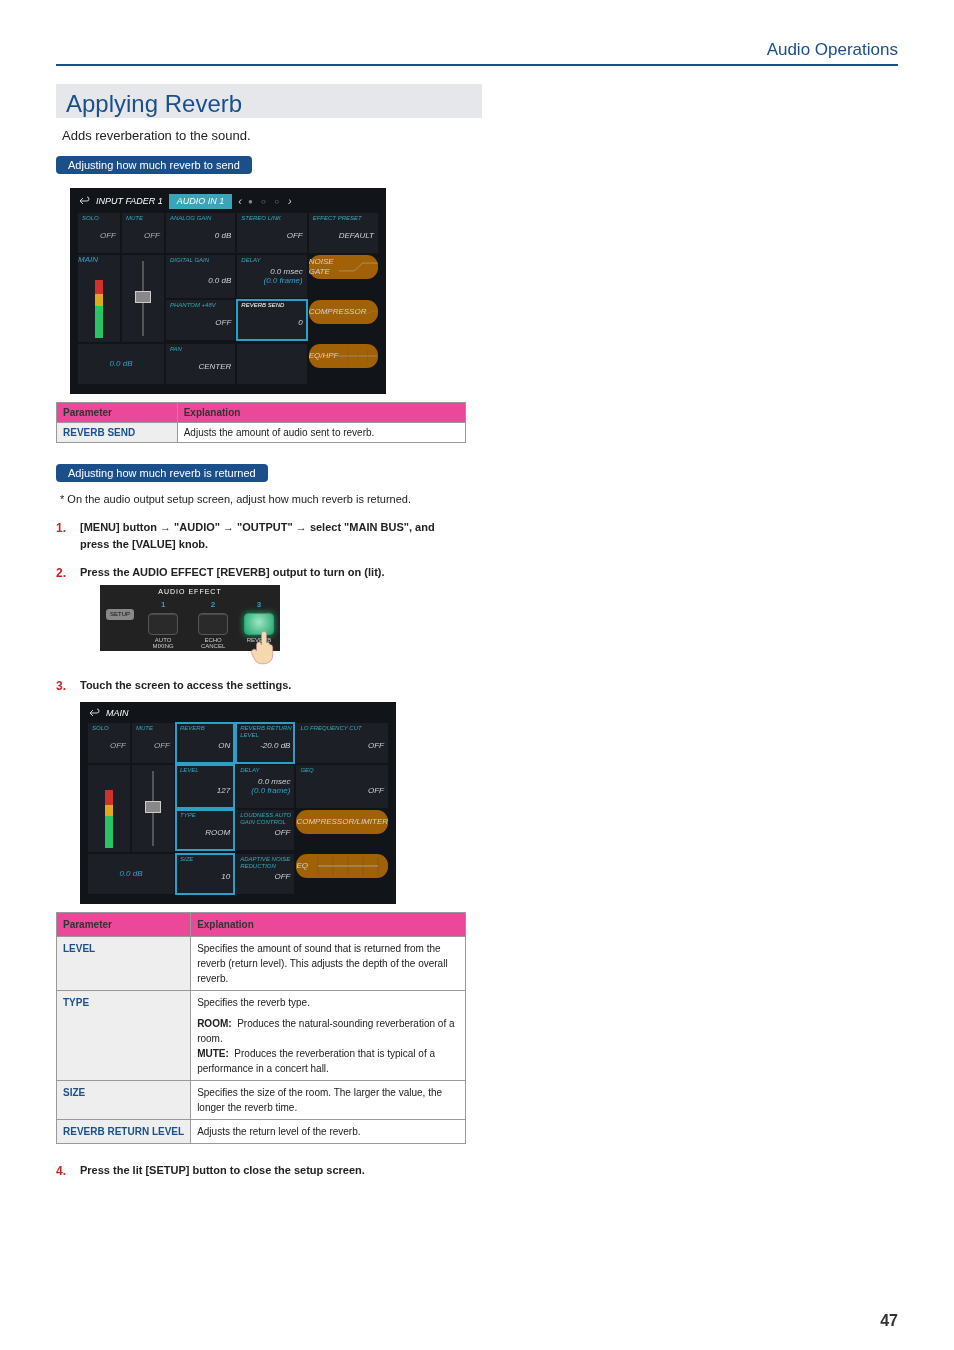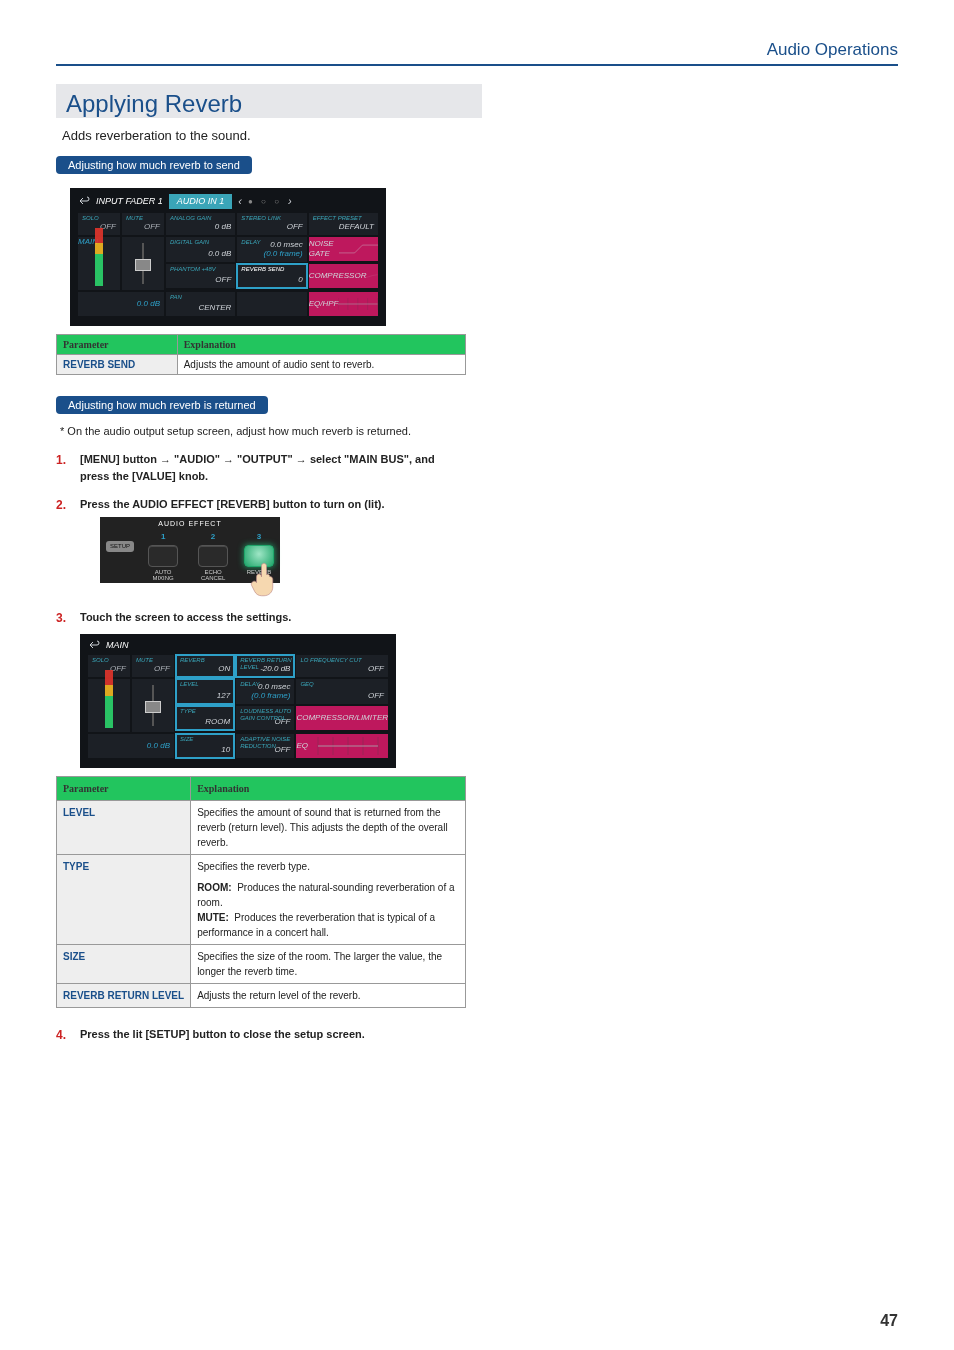--- a/index.html
+++ b/index.html
@@ -96,24 +96,23 @@
     margin-top: 8px;
     font-size: 10px;
   }
   table.param th, table.param td {
     border: 1px solid #999;
     padding: 4px 6px;
     text-align: left;
     vertical-align: top;
   }
   table.param th {
-    background: #22c55e;
+    background: #ec4899;
     font-weight: bold;
     color: #333;
-    font-family: Liberation Serif, serif;
   }
   table.param td.name {
     background: #eee;
     color: #1a4f8a;
     font-weight: bold;
     white-space: nowrap;
   }
   .page-num {
     position: absolute;
     bottom: 20px;
@@ -158,28 +157,27 @@
     grid-template-columns: 42px 42px 1fr 1fr 1fr;
     gap: 2px;
   }
   .mock .grid2 {
     display: grid;
     grid-template-columns: 42px 42px 1fr 1fr 1fr;
     gap: 2px;
   }
   .mock .cell {
     background: #1c2026;
-    padding: 3px 4px;
+    padding: 12px 4px;
     min-height: 16px;
     display: flex;
     flex-direction: column;
     justify-content: flex-end;
     text-align: right;
     position: relative;
-    align-items: flex-end;
   }
   .mock .cell .lbl {
     color: #3aa5b8;
     font-size: 6px;
     position: absolute;
     top: 2px;
     left: 4px;
     text-align: left;
   }
   .mock .cell.off {
@@ -222,25 +220,26 @@
     position: absolute;
     left: 50%;
     transform: translateX(-50%);
     width: 14px;
     height: 10px;
     background: #888;
     border: 1px solid #ccc;
     top: 42%;
   }
   .mock .graph {
-    background: #be185d;
+    background: #a16207;
     height: 24px;
     display: flex;
     align-items: center;
     justify-content: center;
+    border-radius: 11px;
   }
   .mock .graph svg { width: 90%; height: 18px; }
 
   .audio-effect {
     margin-left: 20px;
     width: 180px;
     position: relative;
     padding: 4px 0 14px;
   }
   .ae-label {
@@ -438,21 +437,21 @@
           <span>"AUDIO"</span>
           <span class="arrow">→</span>
           <span>"OUTPUT"</span>
           <span class="arrow">→</span>
           <span> select "MAIN BUS", and press the [VALUE] knob.</span>
         </span>
       </li>
 
       <li>
         <span class="step-num">2.</span>
-        <span class="step-main">Press the AUDIO EFFECT [REVERB] button to turn on (lit).</span>
+        <span class="step-main">Press the AUDIO EFFECT [REVERB] output to turn on (lit).</span>
 
         <div class="audio-effect">
           <div class="ae-bg">
             <div class="ae-label">AUDIO EFFECT</div>
             <div class="ae-row">
               <div class="ae-col" style="margin-top:10px">
                 <span class="ae-setup">SETUP</span>
               </div>
               <div class="ae-col">
                 <span class="ae-num">1</span>

